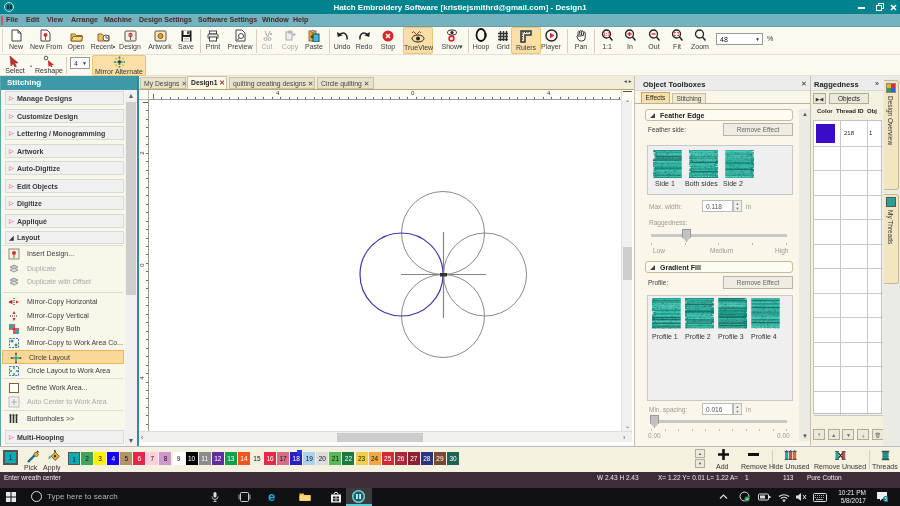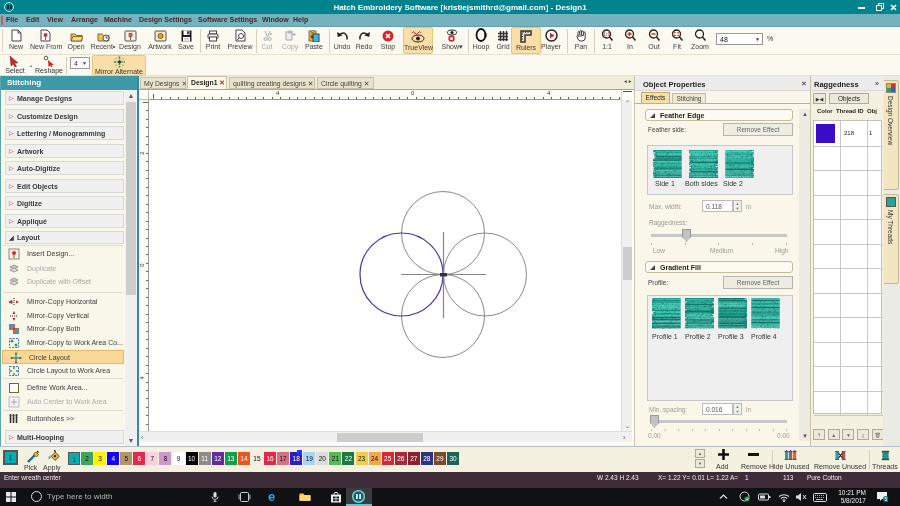--- a/index.html
+++ b/index.html
@@ -607,21 +607,21 @@
 
   <div class="abs" style="left:0;top:341px;width:493px;height:11px;background:#f0f0ee;border-top:1px solid #ddd;">
     <div class="abs" style="left:2px;top:0;color:#555;font-size:7px;line-height:11px;">‹</div>
     <div class="abs" style="left:198px;top:1px;width:86px;height:9px;background:#cdcdcd;"></div>
     <div class="abs" style="left:484px;top:0;color:#555;font-size:7px;line-height:11px;">›</div>
   </div>
 </div>
 
 <div class="abs" id="objprops" style="left:634px;top:76px;width:176px;height:370px;background:#faf6ea;border-left:1px solid #c9c2a8;">
   <div class="abs" style="left:0;top:0;width:176px;height:15px;background:#ececec;border-bottom:1px solid #d8d8d8;"></div>
-  <div class="abs" style="left:8px;top:4px;font-weight:bold;font-size:7.5px;color:#222;">Object Properties</div>
+  <div class="abs" style="left:8px;top:4px;font-weight:bold;font-size:7.5px;color:#222;">Object Toolboxes</div>
   <div class="abs" style="left:166px;top:4px;font-size:7px;color:#333;">✕</div>
 
   <div class="abs" style="left:6px;top:16px;width:29px;height:11px;background:#f7dfa9;border:1px solid #c8a96a;border-bottom:none;font-size:6.5px;text-align:center;line-height:10px;color:#222;">Effects</div>
   <div class="abs" style="left:37px;top:17px;width:34px;height:10px;background:#efe9d2;border:1px solid #c5bea4;border-bottom:none;font-size:6.5px;text-align:center;line-height:9px;color:#444;">Stitching</div>
   <div class="abs" style="left:0;top:27px;width:176px;height:1px;background:#b9b298;"></div>
 
   <div class="abs" style="left:10px;top:33px;width:148px;height:12px;background:#fdfbf2;border:1px solid #c5bc9e;border-radius:3px;font-size:7px;font-weight:bold;line-height:11px;padding-left:14px;color:#222;">Feather Edge</div>
   <div class="abs" style="left:15px;top:37px;width:0;height:0;border-bottom:5px solid #444;border-left:5px solid transparent;"></div>
   <div class="abs" style="left:13px;top:50px;font-size:6.5px;color:#3c3c3c;">Feather side:</div>
   <div class="abs" style="left:88px;top:47px;width:70px;height:13px;background:#efece2;border:1px solid #b5b5ad;font-size:6.5px;color:#666;text-align:center;line-height:12px;">Remove Effect</div>
@@ -2184,21 +2184,21 @@
 <div class="abs" id="taskbar" style="left:0;top:488px;width:900px;height:18px;background:#101114;color:#ccc;">
   <div class="abs" id="winlogo" style="left:6px;top:4px;width:10px;height:10px;">
       <svg class="svg-ic" width="10" height="10" viewBox="0 0 10 10">
         <rect x="0" y="0" width="4.5" height="4.5" fill="#e8e8e8"></rect>
         <rect x="5.5" y="0" width="4.5" height="4.5" fill="#e8e8e8"></rect>
         <rect x="0" y="5.5" width="4.5" height="4.5" fill="#e8e8e8"></rect>
         <rect x="5.5" y="5.5" width="4.5" height="4.5" fill="#e8e8e8"></rect>
       </svg>
     </div>
   <div class="abs" style="left:31px;top:3px;width:11px;height:11px;border:1.5px solid #ddd;border-radius:50%;"></div>
-  <div class="abs" style="left:47px;top:4px;font-size:8px;color:#b5b5b5;">Type here to width</div>
+  <div class="abs" style="left:47px;top:4px;font-size:8px;color:#b5b5b5;">Type here to search</div>
   <div class="abs" id="micic" style="left:211px;top:3px;width:8px;height:12px;">
       <svg class="svg-ic" width="8" height="12" viewBox="0 0 8 12">
         <rect x="2.5" y="1" width="3" height="5.5" rx="1.5" fill="#ddd"></rect>
         <path d="M1 5.5 q0 3 3 3 q3 0 3 -3 M4 8.5 v2 M2.5 10.5 h3" stroke="#ddd" fill="none" stroke-width=".8"></path>
       </svg>
     </div>
   <div class="abs" style="left:238px;top:4px;width:13px;height:10px;"><svg width="13" height="10">
         <rect x="2.5" y="0.5" width="8" height="9" rx="1" fill="none" stroke="#ccc"></rect>
         <rect x="0.5" y="2.5" width="1.2" height="5" fill="#999"></rect>
         <rect x="11.3" y="2.5" width="1.2" height="5" fill="#999"></rect>

